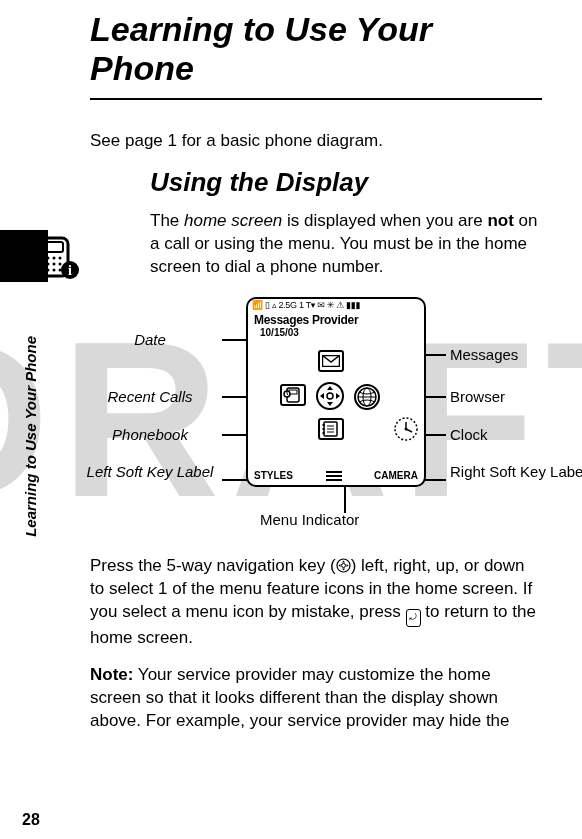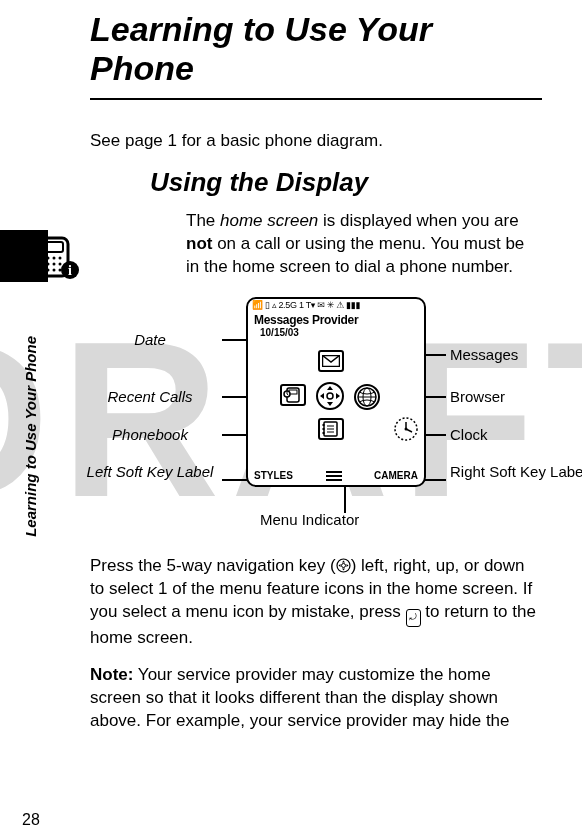--- a/index.html
+++ b/index.html
@@ -46,38 +46,38 @@
     margin-bottom: 14px;
   }
   h2.section {
     font-size: 26px;
     font-weight: bold;
     font-style: italic;
     margin: 12px 0 12px 60px;
     font-family: Arial, sans-serif;
   }
   .indent-block {
-    margin-left: 96px;
+    margin-left: 60px;
   }
   .side-tab {
     position: absolute;
     left: 22px;
     top: 336px;
     writing-mode: vertical-rl;
     transform: rotate(180deg);
     font-size: 15px;
     font-style: italic;
     font-weight: bold;
   }
   .page-num {
     position: absolute;
     left: 22px;
     bottom: 10px;
     font-size: 16px;
-    font-weight: normal;
+    font-weight: bold;
   }
   .tab-bar {
     position: absolute;
     left: 0;
     top: 230px;
     width: 48px;
     height: 52px;
     background: #000;
   }
   .phone-icon-box {

